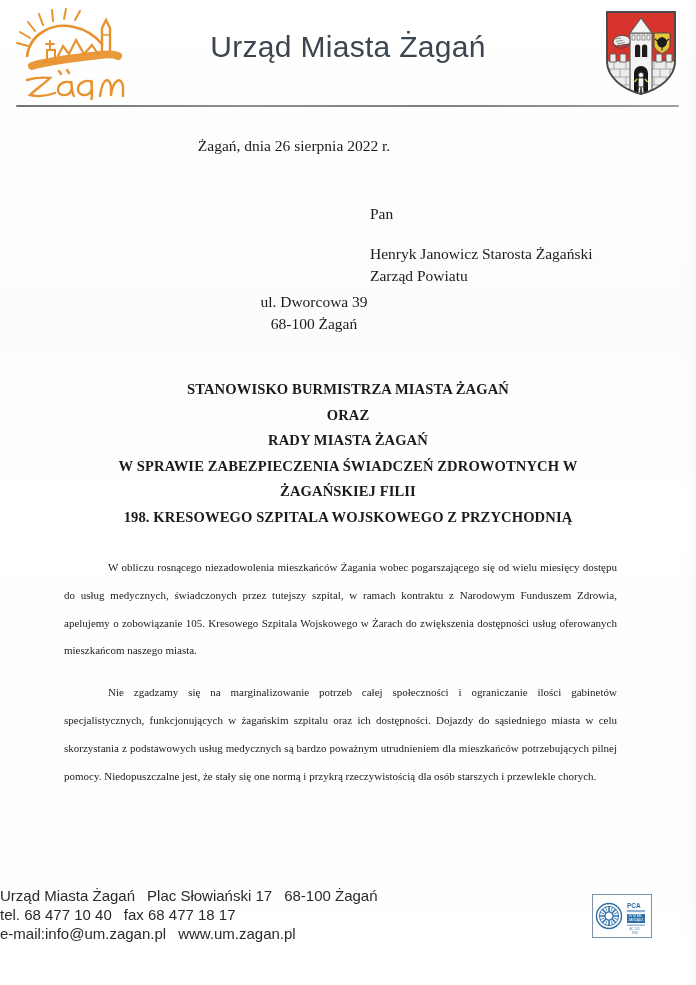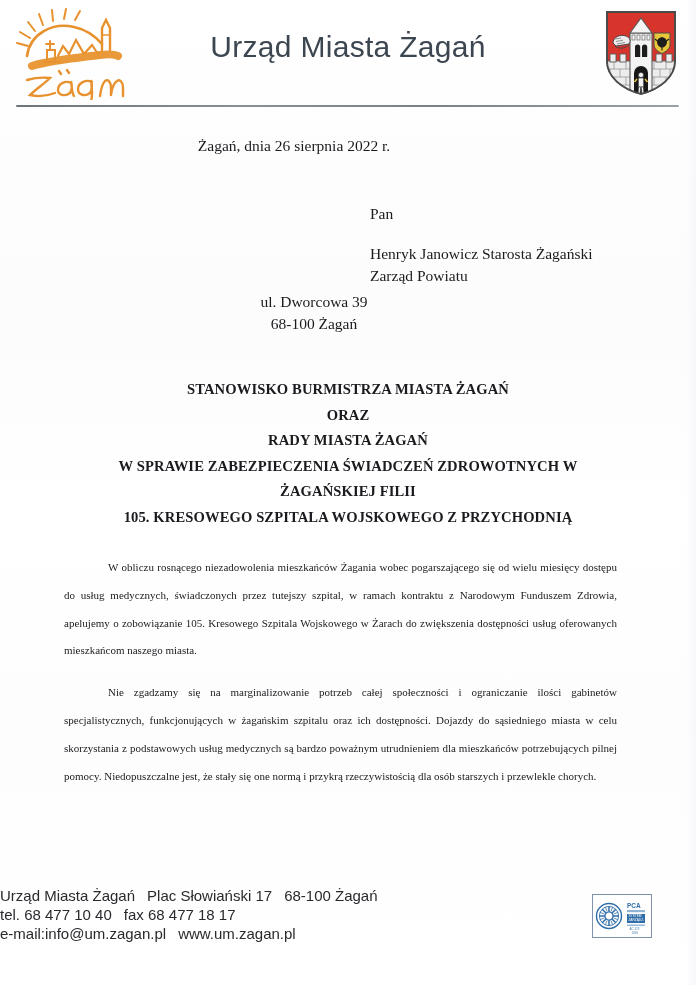--- a/index.html
+++ b/index.html
@@ -277,21 +277,21 @@
     <div>ul. Dworcowa 39</div>
     <div>68-100 Żagań</div>
   </div>
 
   <div class="doc-title">
     <span class="tl">STANOWISKO BURMISTRZA MIASTA ŻAGAŃ</span>
     <span class="tl">ORAZ</span>
     <span class="tl">RADY MIASTA ŻAGAŃ</span>
     <span class="tl">W SPRAWIE ZABEZPIECZENIA ŚWIADCZEŃ ZDROWOTNYCH W</span>
     <span class="tl">ŻAGAŃSKIEJ FILII</span>
-    <span class="tl">105. KRESOWEGO SZPITALA WOJSKOWEGO Z PRZYCHODNIĄ</span>
+    <span class="tl">198. KRESOWEGO SZPITALA WOJSKOWEGO Z PRZYCHODNIĄ</span>
   </div>
 
   <div class="body-text">
     <p>W obliczu rosnącego niezadowolenia mieszkańców Żagania wobec pogarszającego się od wielu miesięcy dostępu do usług medycznych, świadczonych przez tutejszy szpital, w ramach kontraktu z Narodowym Funduszem Zdrowia, apelujemy o zobowiązanie 105. Kresowego Szpitala Wojskowego w Żarach do zwiększenia dostępności usług oferowanych mieszkańcom naszego miasta.</p>
     <p>Nie zgadzamy się na marginalizowanie potrzeb całej społeczności i ograniczanie ilości gabinetów specjalistycznych, funkcjonujących w żagańskim szpitalu oraz ich dostępności. Dojazdy do sąsiedniego miasta w celu skorzystania z podstawowych usług medycznych są bardzo poważnym utrudnieniem dla mieszkańców potrzebujących pilnej pomocy. Niedopuszczalne jest, że stały się one normą i przykrą rzeczywistością dla osób starszych i przewlekle chorych.</p>
   </div>
 
   <div class="footer">
     <div class="footer-text">
       <div>

